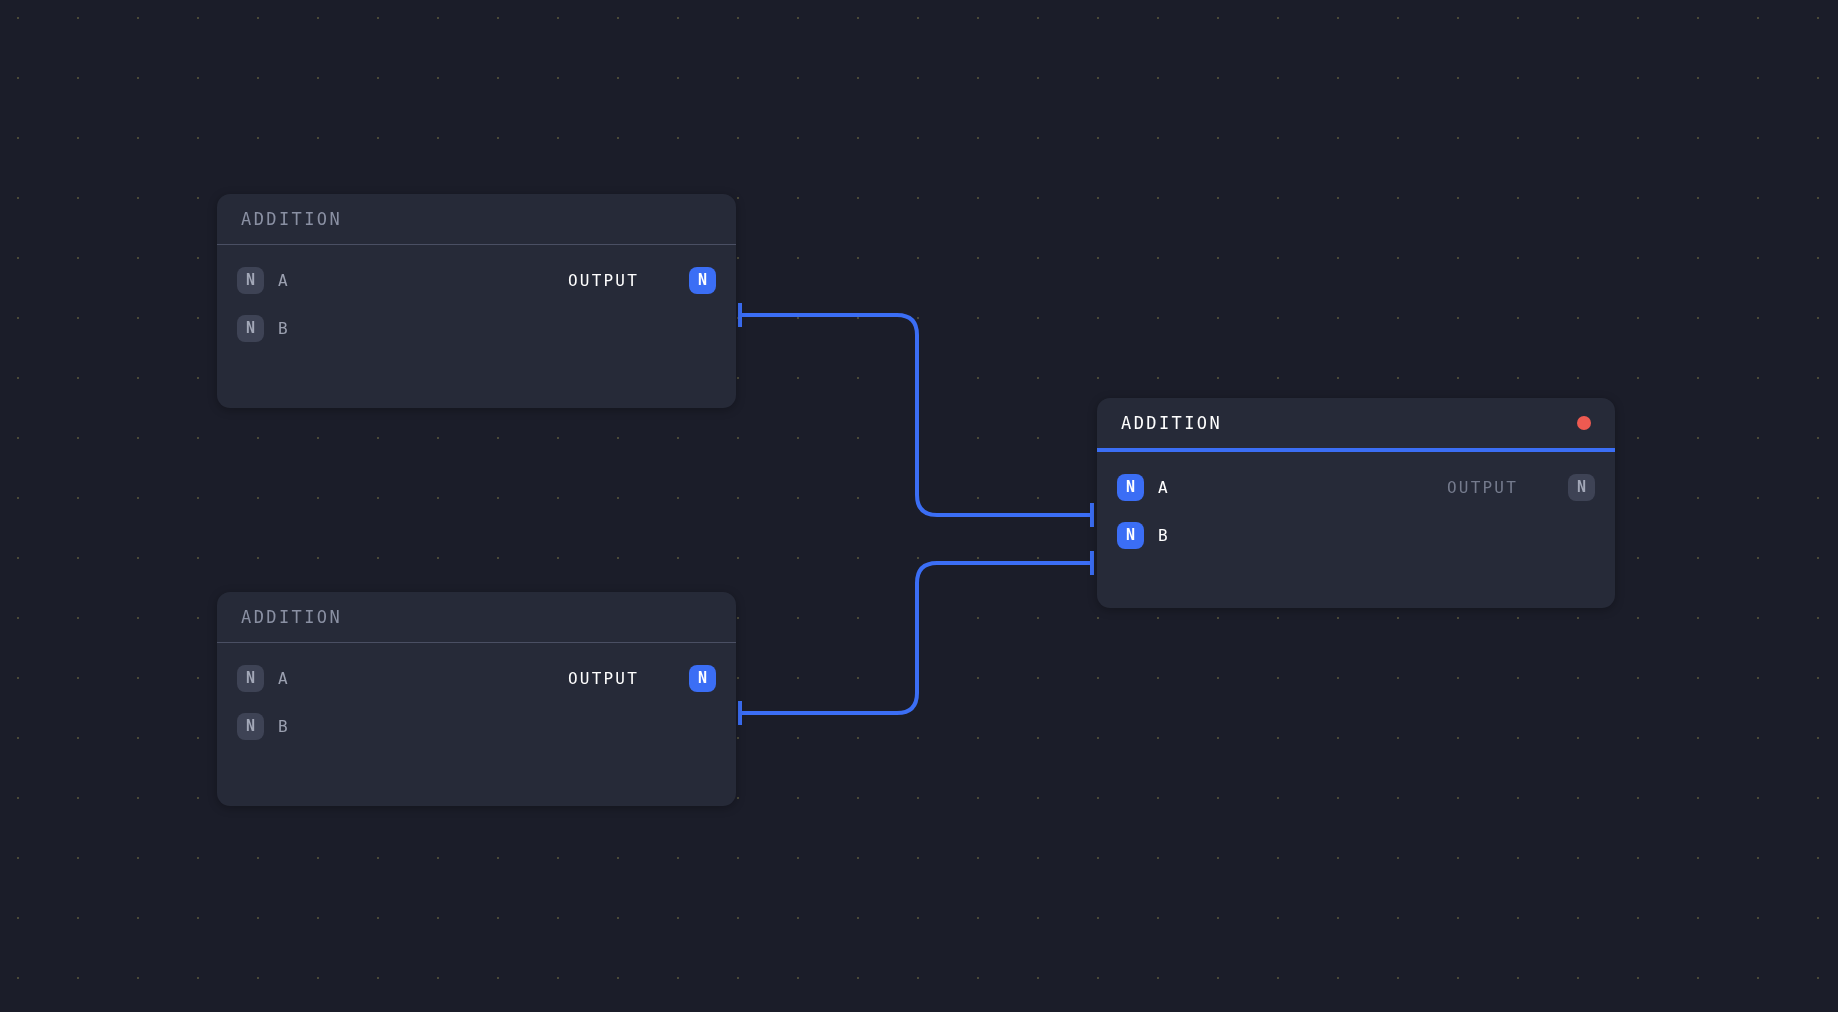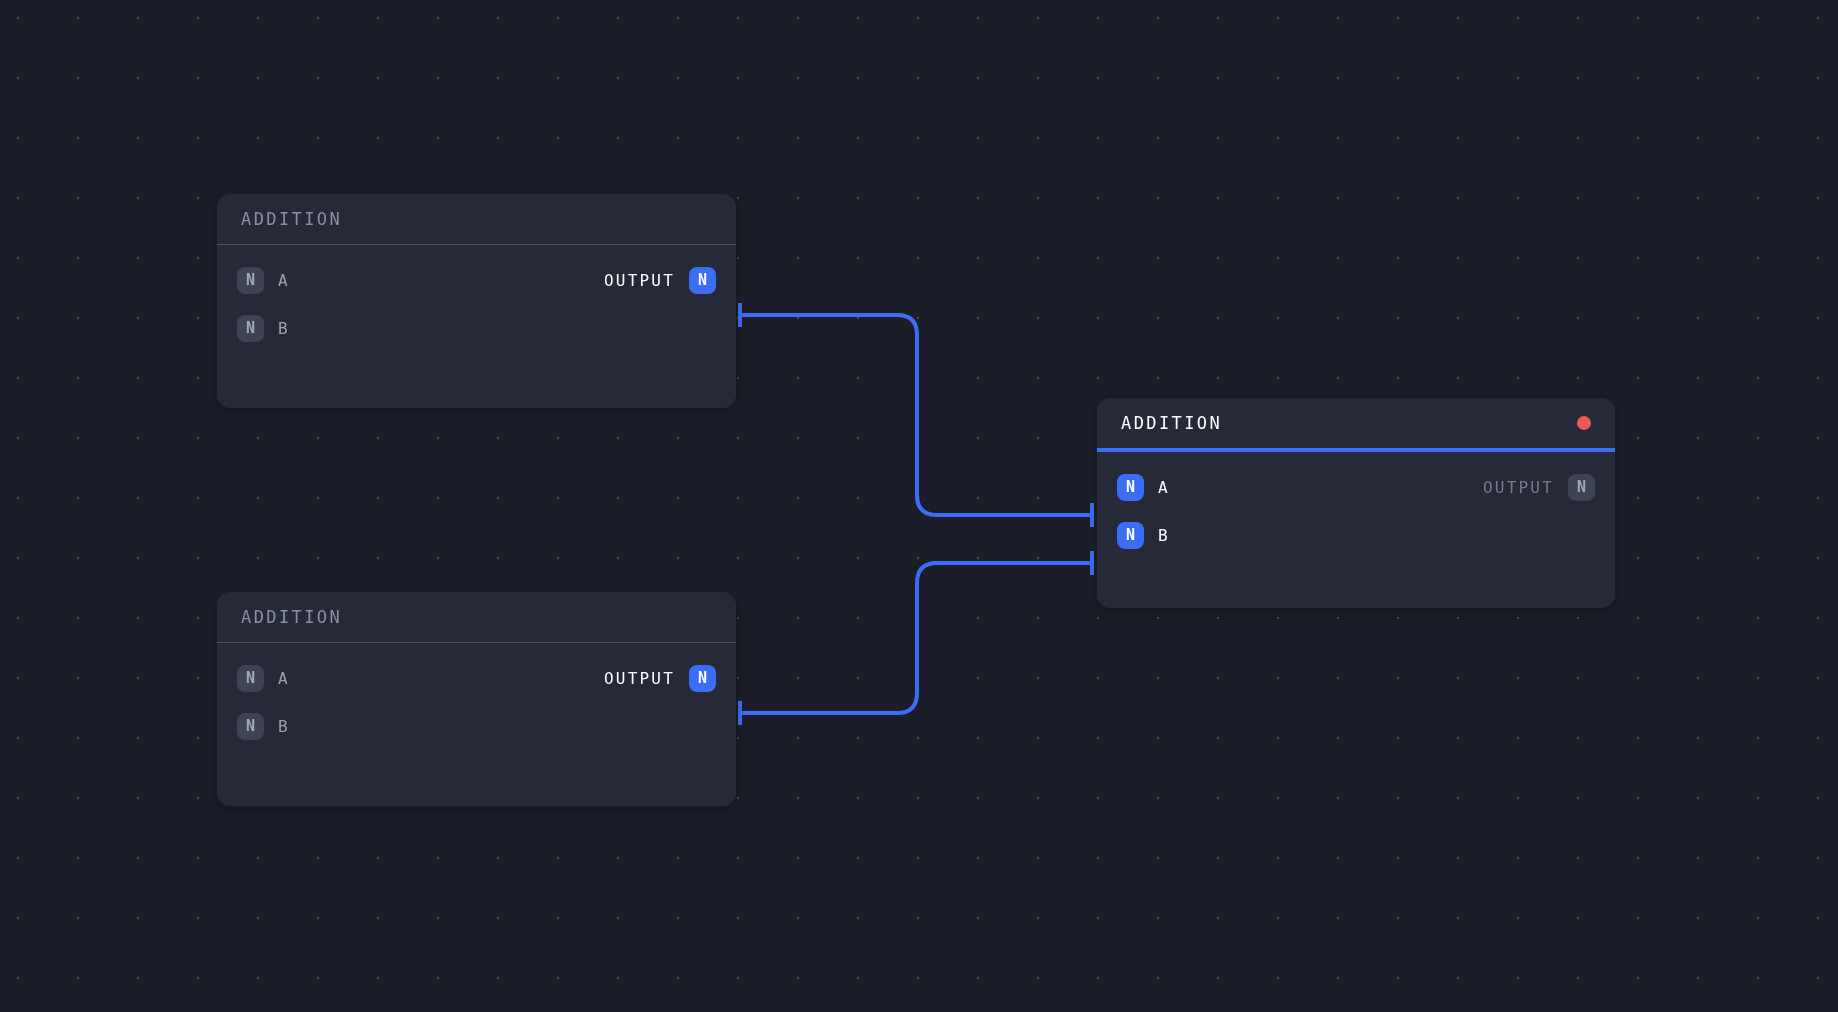--- a/index.html
+++ b/index.html
@@ -106,20 +106,21 @@
   .port-row.in {
     padding-left: 20px;
     justify-content: flex-start;
   }
   .port-row.out {
     position: absolute;
     right: 20px;
     top: 22px;
     margin: 0;
     justify-content: flex-end;
+    gap: 36px;
   }
 
   .socket {
     width: 27px;
     height: 27px;
     border-radius: 8px;
     display: flex;
     align-items: center;
     justify-content: center;
     font-size: 15px;

